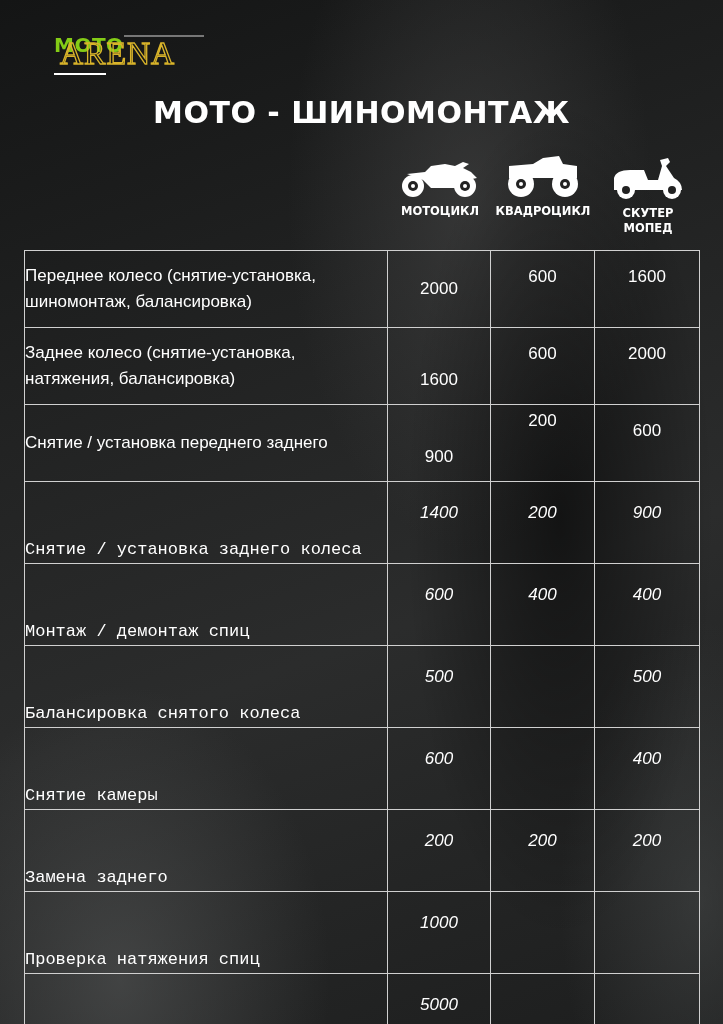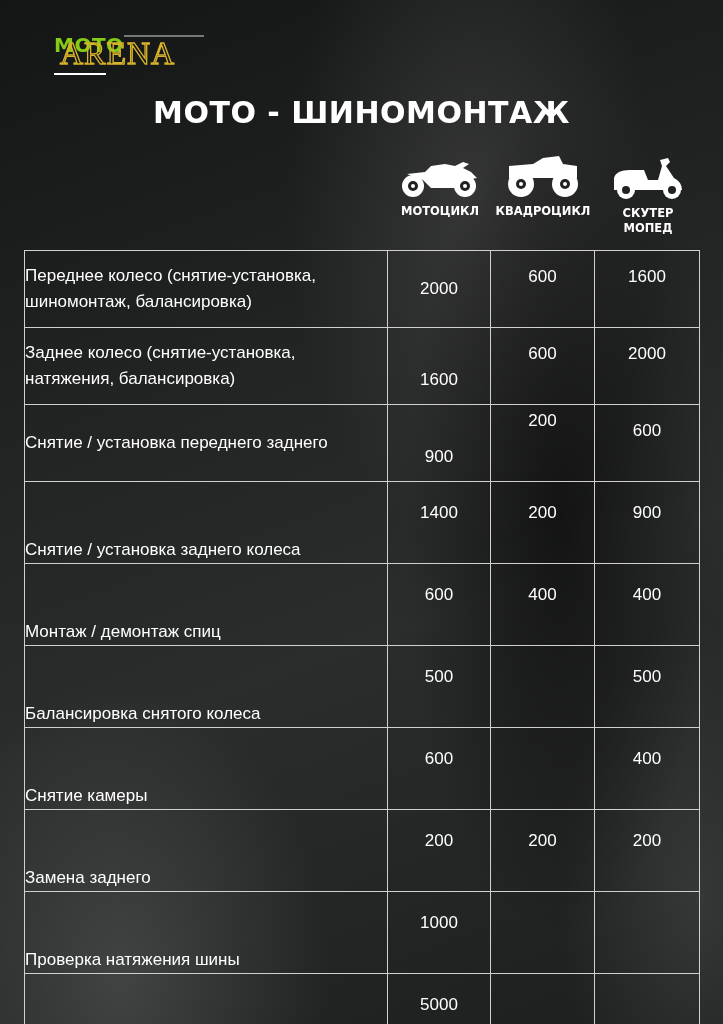--- a/index.html
+++ b/index.html
@@ -22,23 +22,23 @@
   .title{position:absolute;left:0;width:723px;top:95px;text-align:center;font-weight:bold;font-size:30px;letter-spacing:.5px;}
   .vehicles{position:absolute;top:158px;left:390px;width:310px;height:90px;}
   .veh{position:absolute;width:100px;text-align:center;}
   .veh svg{display:block;margin:0 auto;}
   .veh-label{font-weight:bold;font-size:11.5px;line-height:15px;margin-top:6px;white-space:pre-line;font-family:"DejaVu Sans",sans-serif;}
   table.price{position:absolute;left:24px;top:250px;width:675px;border-collapse:collapse;table-layout:fixed;}
   table.price td{border:1.5px solid #d0d0d0;height:60px;padding:0;font-family:"Liberation Sans",sans-serif;font-size:17px;vertical-align:middle;}
   td.svc{padding-left:8px;line-height:26px;margin-top:10px;}
   td.num{text-align:center;}
   td.num.top{vertical-align:top;padding-top:16px;}
-  td.num.mid{vertical-align:top;padding-top:21px;}
+  td.num.mid{vertical-align:top;padding-top:21px;font-style:italic;}
   td.num.low{vertical-align:bottom;padding-bottom:14px;}
-  td.svc.low{vertical-align:bottom;padding-bottom:0;}
+  td.svc.low{vertical-align:bottom;padding-bottom:0;font-family:Liberation Mono, monospace;}
 </style>
 </head>
 <body>
 
 <div class="bg"></div>
 
 <div class="logo">
   <span class="logo-moto">MOTO</span>
   <div class="logo-line1"></div>
   <span class="logo-arena">ARENA</span>
@@ -135,21 +135,21 @@
     <td class="num mid"></td>
     <td class="num mid">400</td>
   </tr>
   <tr>
     <td class="svc low">Замена заднего</td>
     <td class="num mid">200</td>
     <td class="num mid">200</td>
     <td class="num mid">200</td>
   </tr>
   <tr>
-    <td class="svc low">Проверка натяжения шины</td>
+    <td class="svc low">Проверка натяжения спиц</td>
     <td class="num mid">1000</td>
     <td class="num mid"></td>
     <td class="num mid"></td>
   </tr>
   <tr>
     <td class="svc low">Замена спиц (переспицовка)</td>
     <td class="num mid">5000</td>
     <td class="num mid"></td>
     <td class="num mid"></td>
   </tr>

